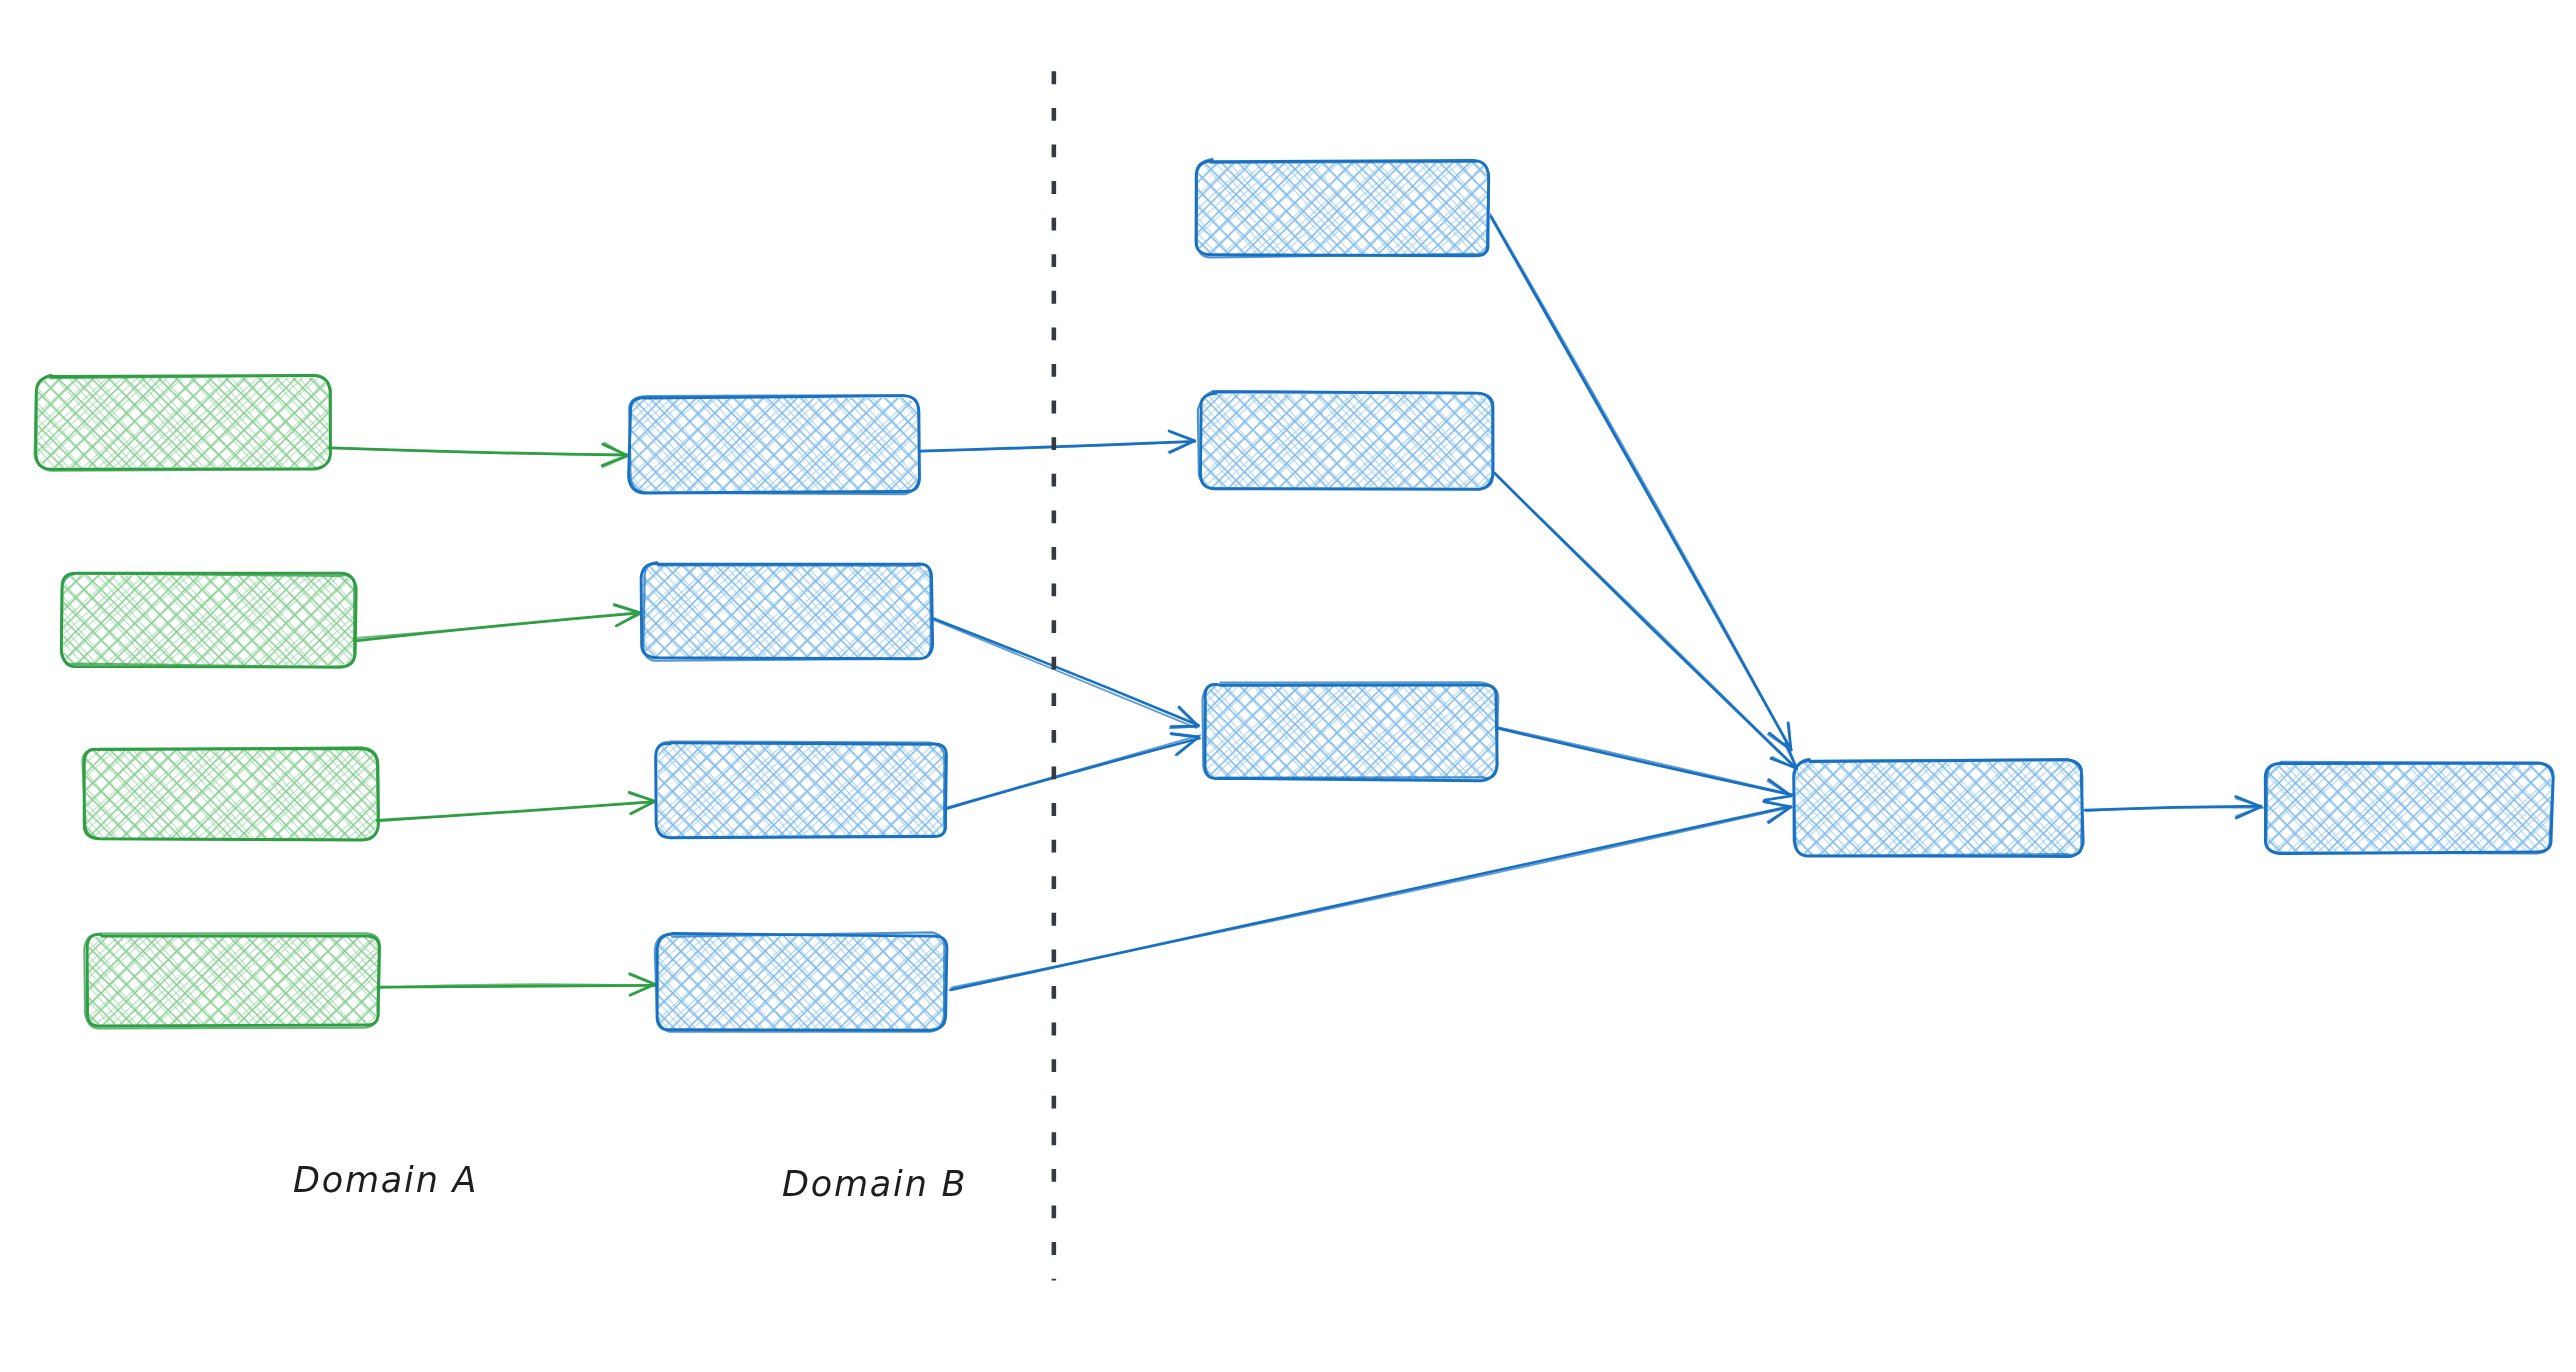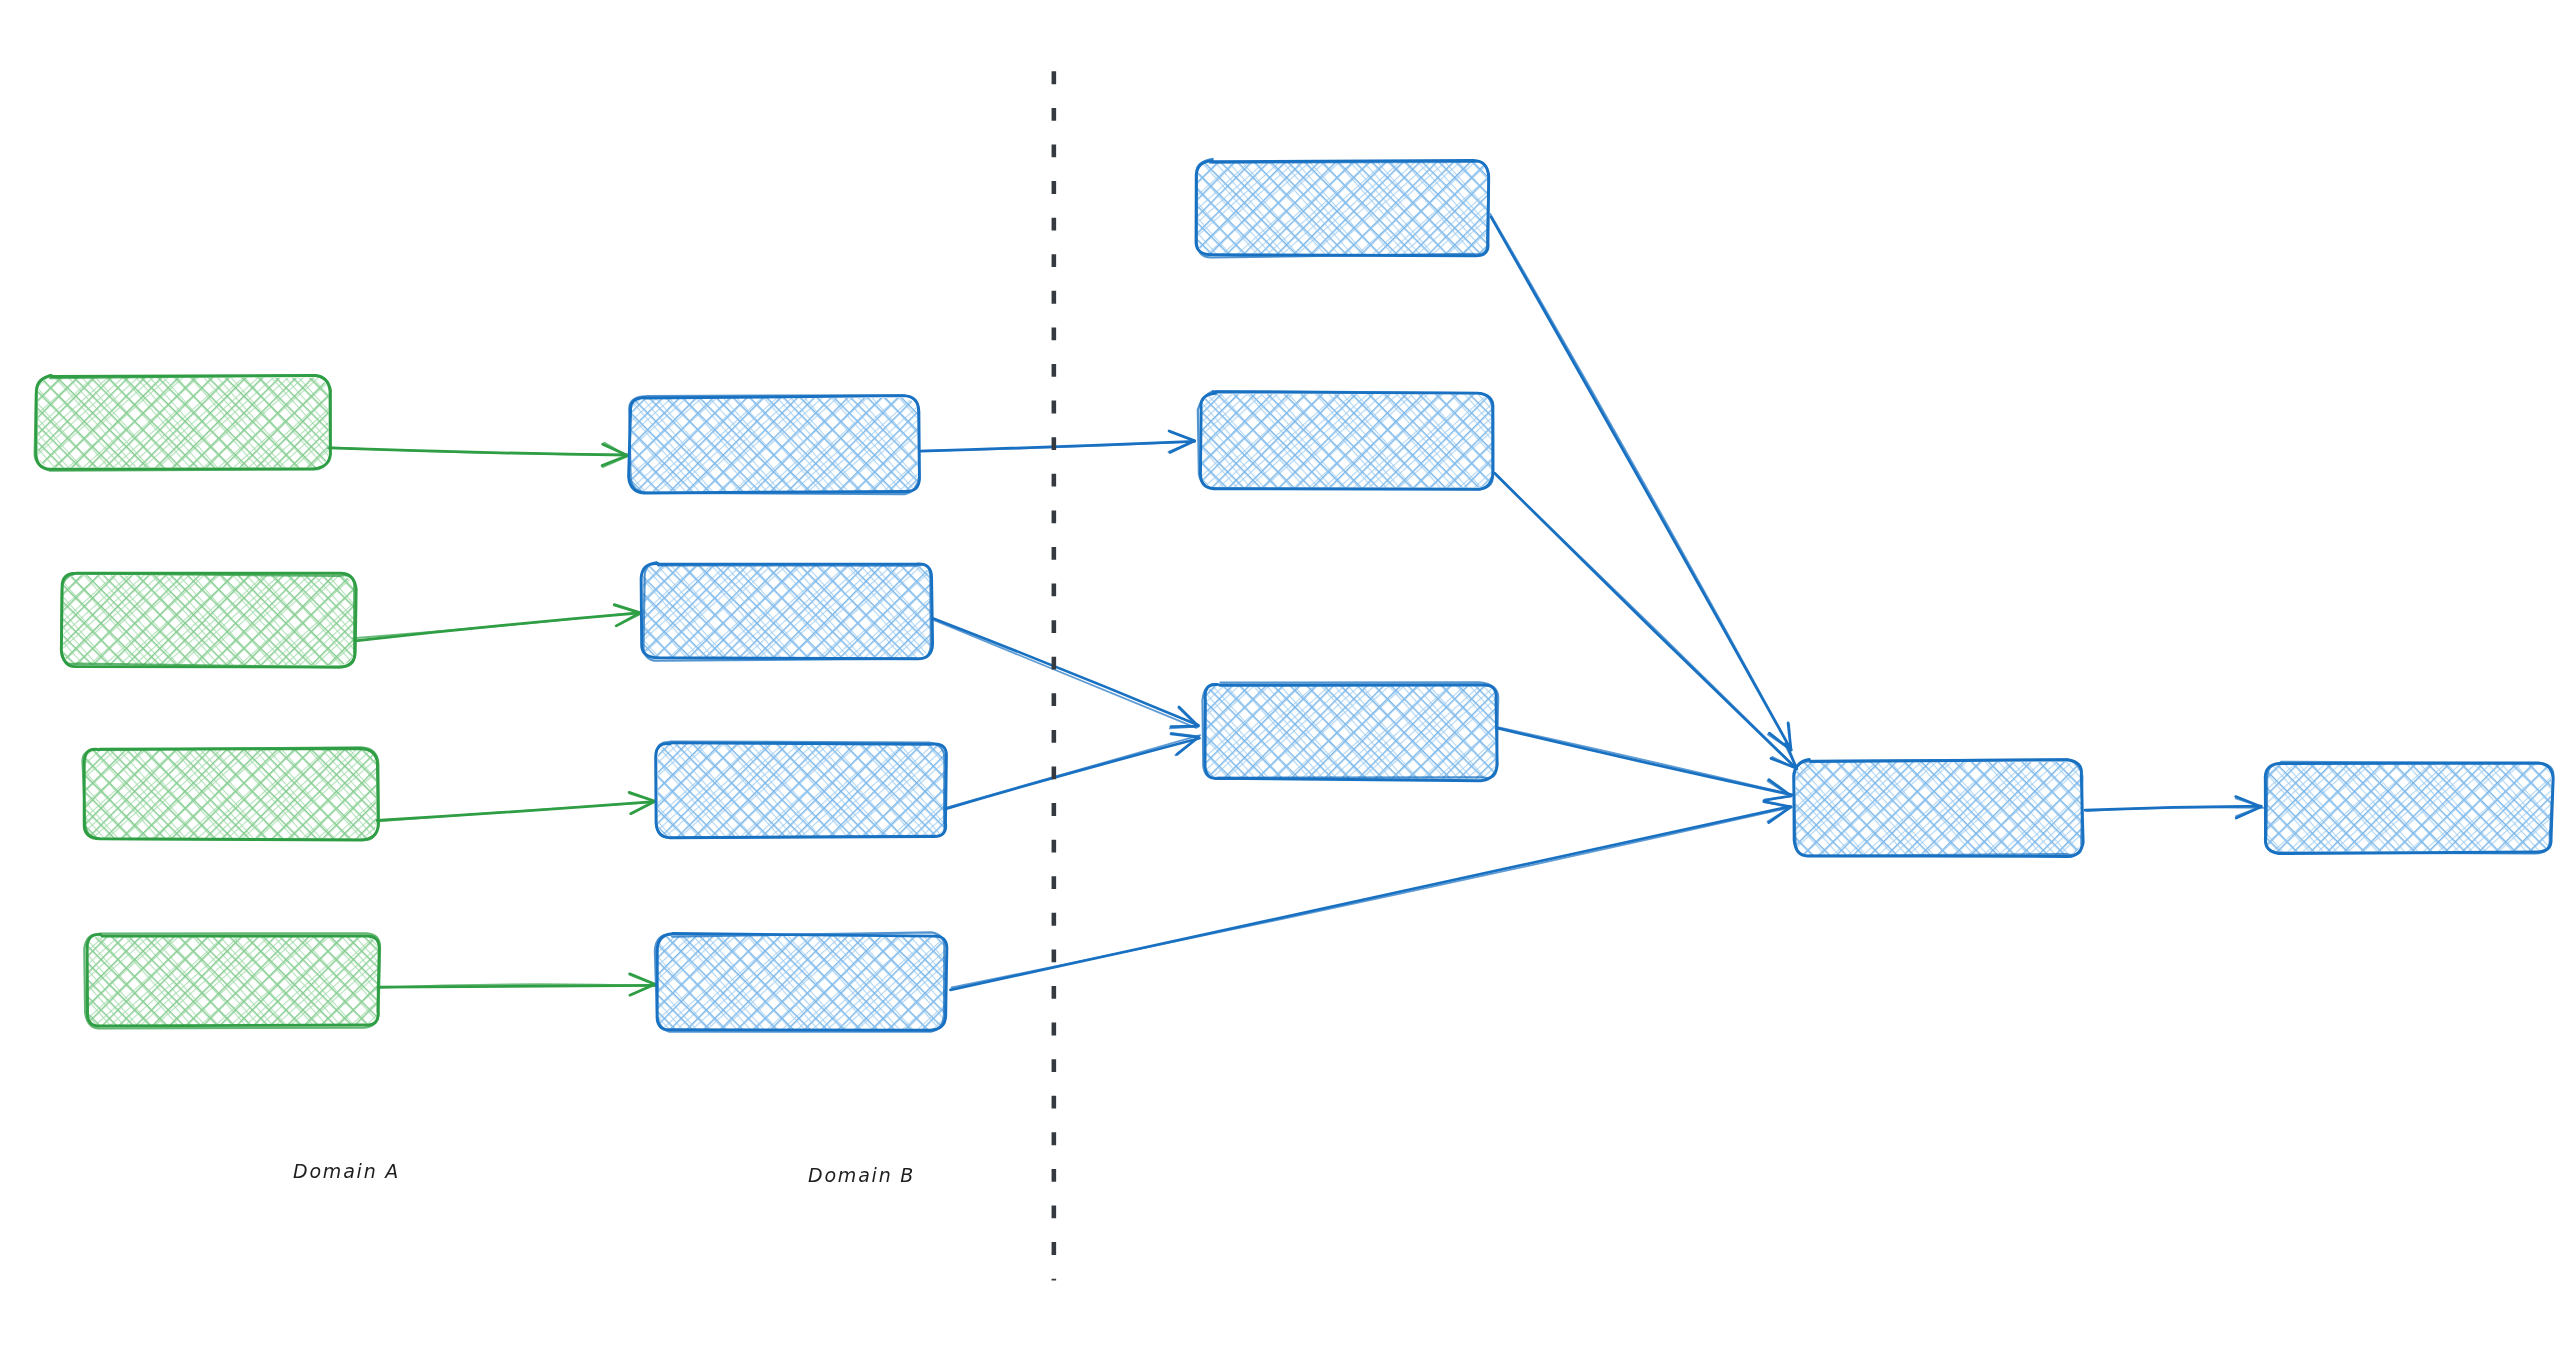--- a/index.html
+++ b/index.html
@@ -4,21 +4,21 @@
 <title>Domain A / Domain B Flow Diagram</title>
 <style>
   html,body{margin:0;padding:0;background:#ffffff;}
   body{width:2576px;height:1372px;overflow:hidden;
        font-family:"DejaVu Sans", sans-serif;}
   #canvas{position:relative;width:2576px;height:1372px;background:#ffffff;}
   svg#diagram{position:absolute;left:0;top:0;width:2576px;height:1372px;display:block;}
   .domain-label{
      position:absolute;
      font-family:"DejaVu Sans", sans-serif;
-     font-size:19px;
+     font-size:35px;
      font-style:italic;
      letter-spacing:1.8px;
      color:#1e1e1e;
      white-space:nowrap;
      user-select:none;
   }
 </style>
 </head>
 <body>
 
@@ -196,15 +196,15 @@
           <path d="M 2491.4 834.8 L 2774.4 834.1 Q 2789.7 834.9 2791.2 850.8 L 2788.9 916.6 Q 2789.9 931.7 2773.4 931.4 L 2491.3 933.1 Q 2475.1 930.7 2476.7 915.9 L 2476.5 851.6 Q 2475.3 835.6 2493.5 834.3" fill="none" stroke="#1971c2" stroke-width="3.2" stroke-linecap="round" stroke-linejoin="round"></path>
           <path d="M 2493.8 832.8 L 2776.0 834.2 Q 2792.0 835.9 2791.3 847.7 L 2787.4 916.5 Q 2788.6 932.7 2771.5 933.1 L 2491.2 932.0 Q 2473.6 930.7 2477.7 913.6 L 2478.5 851.5 Q 2478.0 836.2 2490.9 834.8" fill="none" stroke="#1971c2" stroke-width="2.4" stroke-linecap="round" stroke-linejoin="round" opacity="0.75"></path>
         </g>
       </g>
     <g id="layer-divider">
         <path d="M 1152 78 L 1152 1400" stroke="#343a40" stroke-width="5" stroke-dasharray="14 26" stroke-linecap="butt" fill="none"></path>
       </g>
   </svg>
 
   <div class="domain-label" id="label-domain-a" style="left: 293px; top: 1160px;">Domain A</div>
-  <div class="domain-label" id="label-domain-b" style="left: 808px; top: 1164px;">Domain B</div>
+  <div class="domain-label" id="label-domain-b" style="left: 782px; top: 1164px;">Domain B</div>
 </div>
 
 
 </body></html>

